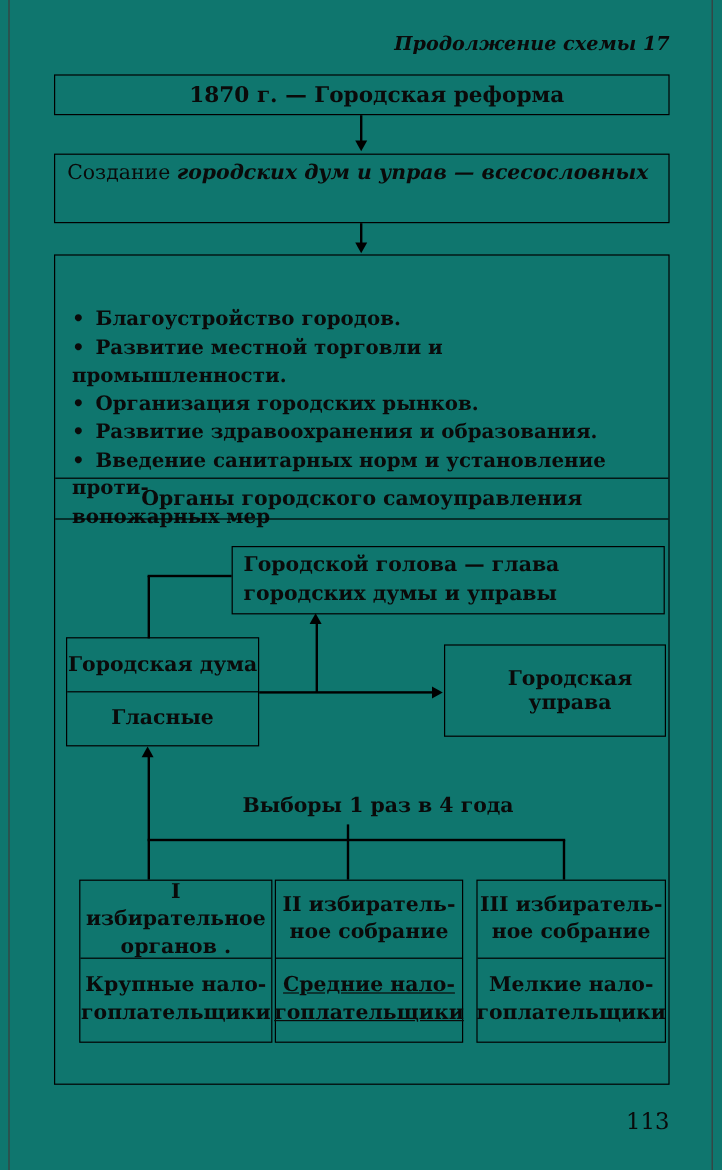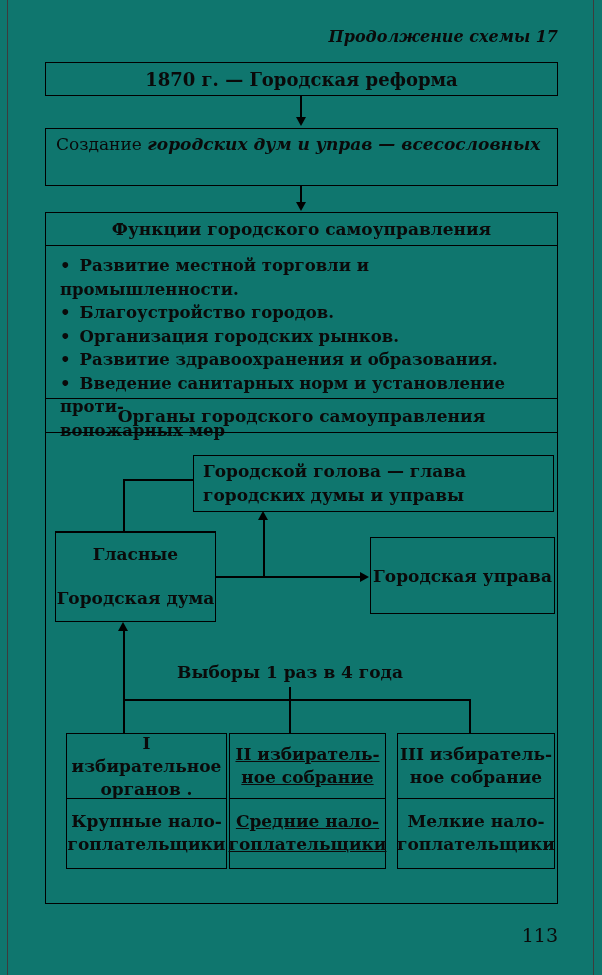--- a/index.html
+++ b/index.html
@@ -2,21 +2,21 @@
 <html><head>
 <meta charset="utf-8">
 <style>
   html,body{margin:0;padding:0;background:#ffffff;}
   #page{
     position:relative;width:602px;height:975px;background:#0f766e;
     font-family:"DejaVu Serif","Liberation Serif",serif;color:#0a0a0a;overflow:hidden;
   }
   .box{position:absolute;border:1.6px solid #000;box-sizing:border-box;background:transparent;}
   .flexc{display:flex;align-items:center;justify-content:center;text-align:center;}
-  .b{font-weight:bold;}
+  .b{font-weight:bold;padding-left:25px;}
   .bi{font-weight:bold;font-style:italic;}
   .blk{display:block;}
   .vline{position:absolute;width:1.8px;background:#000;}
   .hline{position:absolute;height:1.8px;background:#000;}
   .arr-d{position:absolute;width:0;height:0;border-left:5px solid transparent;border-right:5px solid transparent;border-top:9px solid #000;}
   .arr-u{position:absolute;width:0;height:0;border-left:5px solid transparent;border-right:5px solid transparent;border-bottom:9px solid #000;}
   .arr-r{position:absolute;width:0;height:0;border-top:5px solid transparent;border-bottom:5px solid transparent;border-left:9px solid #000;}
   .note{position:absolute;font-style:italic;font-weight:bold;font-size:16px;}
   .hdr-row{position:absolute;box-sizing:border-box;font-weight:bold;font-size:17px;}
   .bullets{position:absolute;left:60px;top:254px;width:490px;font-size:16.5px;font-weight:bold;line-height:23.5px;}
@@ -45,30 +45,27 @@
 
   <div class="box" style="left:45px;top:128px;width:513px;height:58px;font-size:17px;line-height:25px;padding:3px 10px;">
     <span>Создание </span><span class="bi">городских дум и управ — всесословных</span>
   </div>
 
   <div class="vline" style="left:300px;top:186px;height:17px;"></div>
   <div class="arr-d" style="left:296px;top:202px;"></div>
 
   <div class="box" style="left:45px;top:212px;width:513px;height:692px;"></div>
 
-  <div class="hdr-row flexc" style="left:46px;top:213px;width:511px;height:33px;border-bottom:1.6px solid #000;">
-    <span>Функции городского самоуправления</span>
-  </div>
 
   <div class="bullets">
     <div class="bullet-item">
-      <span class="bullet">•</span><span>Развитие местной торговли и промышленности.</span>
+      <span class="bullet">•</span><span>Благоустройство городов.</span>
     </div>
     <div class="bullet-item">
-      <span class="bullet">•</span><span>Благоустройство городов.</span>
+      <span class="bullet">•</span><span>Развитие местной торговли и промышленности.</span>
     </div>
     <div class="bullet-item">
       <span class="bullet">•</span><span>Организация городских рынков.</span>
     </div>
     <div class="bullet-item">
       <span class="bullet">•</span><span>Развитие здравоохранения и образования.</span>
     </div>
     <div class="bullet-item">
       <span class="bullet">•</span><span>Введение санитарных норм и установление проти-</span>
     </div>
@@ -77,25 +74,25 @@
 
   <div class="hdr-row flexc" style="left:46px;top:398px;width:511px;height:35px;border-top:1.6px solid #000;border-bottom:1.6px solid #000;">
     <span>Органы городского самоуправления</span>
   </div>
 
   <div class="box b" style="left:193px;top:455px;width:361px;height:57px;font-size:17px;line-height:24px;padding:3px 9px;">
     <span>Городской голова — глава городских думы и управы</span>
   </div>
 
   <div class="box" style="left:55px;top:531px;width:161px;height:91px;">
+    <div class="stack-row flexc" style="height:44px;">
+      <span>Городская дума</span>
+    </div>
     <div class="stack-row flexc" style="height:44px;border-top:1.6px solid #000;">
       <span>Гласные</span>
-    </div>
-    <div class="stack-row flexc" style="height:44px;">
-      <span>Городская дума</span>
     </div>
   </div>
 
   <div class="box flexc b" style="left:370px;top:537px;width:185px;height:77px;font-size:17px;">
     <span>Городская управа</span>
   </div>
 
   <div class="vline" style="left:123px;top:480px;height:52px;"></div>
   <div class="hline" style="left:123px;top:479px;width:70px;"></div>
 
@@ -126,21 +123,21 @@
     </div>
     <div class="stack-row flexc" style="height:67px;">
       <div>
         <span class="cell-line">Крупные нало-</span>
         <span class="cell-line">гоплательщики</span>
       </div>
     </div>
   </div>
 
   <div class="box" style="left:229px;top:733px;width:157px;height:136px;">
-    <div class="stack-row flexc" style="height:65px;border-bottom:1.6px solid #000;text-decoration:underline;">
+    <div class="stack-row flexc" style="height:65px;border-bottom:1.6px solid #000;">
       <div>
         <span class="cell-line">II избиратель-</span>
         <span class="cell-line">ное собрание</span>
       </div>
     </div>
     <div class="stack-row flexc" style="height:67px;text-decoration:underline;">
       <div>
         <span class="cell-line">Средние нало-</span>
         <span class="cell-line">гоплательщики</span>
       </div>

